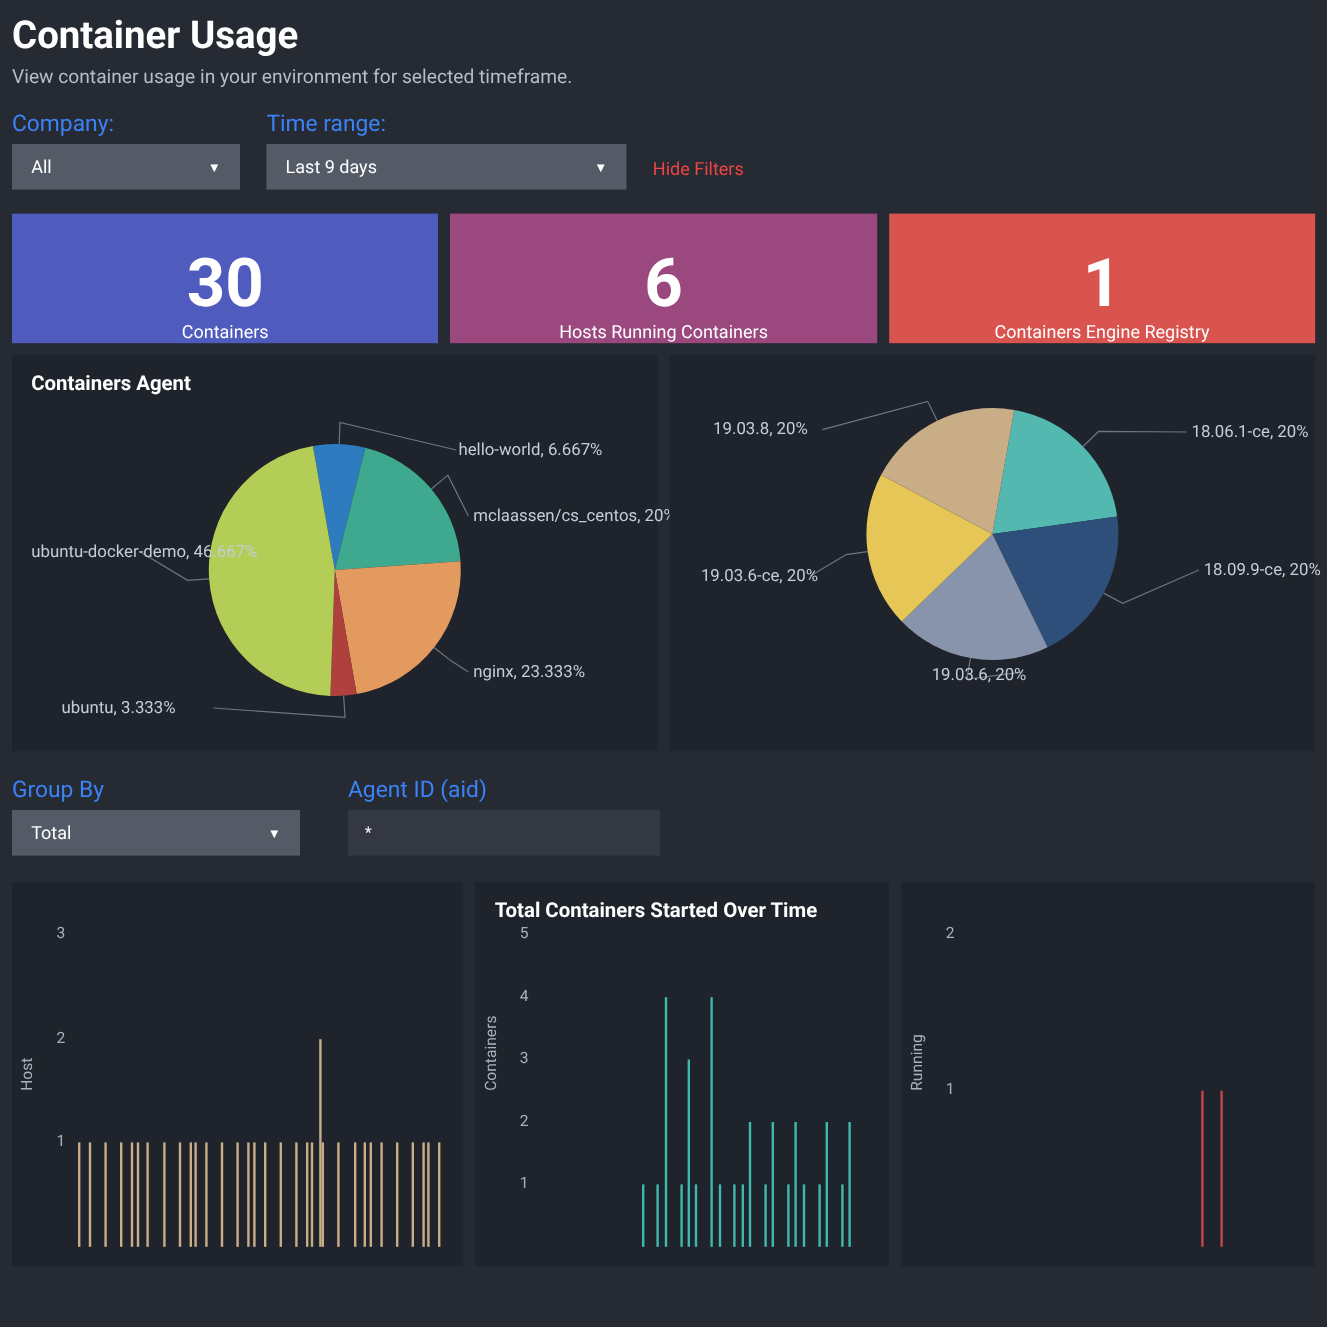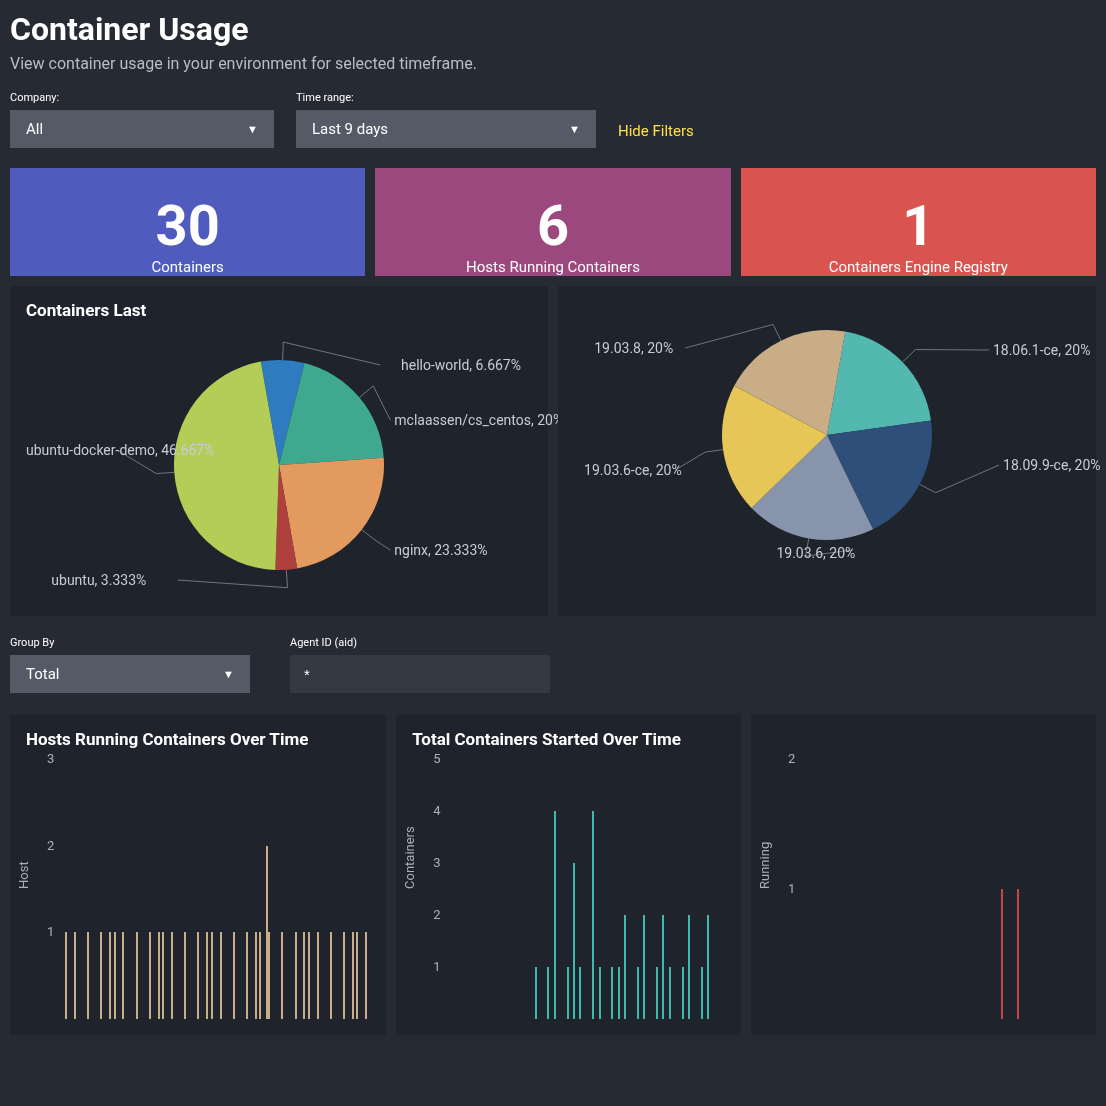--- a/index.html
+++ b/index.html
@@ -17,35 +17,35 @@
     font-size: 32px;
     font-weight: 700;
     margin-bottom: 6px;
   }
   .page-subtitle {
     color: #b6bdc7;
     font-size: 16px;
     margin-bottom: 18px;
   }
   .filter-row { display: flex; gap: 22px; align-items: flex-end; margin-bottom: 20px; }
-  .filter-label { color: #ffffff; font-size: 11px; margin-bottom: 6px; }
+  .filter-label { color: #3b82f6; font-size: 19px; margin-bottom: 6px; }
   .select {
     background: #555b66;
     color: #fff;
     height: 38px;
     display: flex;
     align-items: center;
     justify-content: space-between;
     padding: 0 16px;
     font-size: 15px;
     cursor: pointer;
   }
   .select .caret { margin-left: 20px; font-size: 11px; color:#fff; }
   .hide-filters {
-    color: #fde047;
+    color: #ef4444;
     font-size: 15px;
     cursor: pointer;
     padding-bottom: 8px;
   }
   .kpi-row { display: flex; gap: 10px; margin-bottom: 10px; }
   .kpi {
     flex: 1;
     height: 108px;
     display: flex;
     flex-direction: column;
@@ -85,21 +85,21 @@
 </style>
 </head>
 <body>
 
 <div class="page-title">Container Usage</div>
 <div class="page-subtitle">View container usage in your environment for selected timeframe.</div>
 
 <div class="filter-row">
   <div>
     <div class="filter-label">Company:</div>
-    <div class="select" style="width:264px">
+    <div class="select" style="width:190px">
       <span>All</span>
       <span class="caret">▼</span>
     </div>
   </div>
   <div>
     <div class="filter-label">Time range:</div>
     <div class="select" style="width:300px">
       <span>Last 9 days</span>
       <span class="caret">▼</span>
     </div>
@@ -117,35 +117,35 @@
       <div class="kpi-label">Hosts Running Containers</div>
     </div>
     <div class="kpi" style="background: rgb(217, 83, 79);">
       <div class="kpi-value">1</div>
       <div class="kpi-label">Containers Engine Registry</div>
     </div>
   </div>
 
 <div class="panel-row">
   <div class="panel pie-panel">
-    <div class="panel-title">Containers Last</div>
+    <div class="panel-title">Containers Agent</div>
     <div class="pie-wrap" id="pie-left">
         <svg width="506" height="270" class="pie-svg">
           <path d="M 253 135 L 234.7669413449723 31.595185933718156 A 105 105 0 0 1 278.4039328241415 33.11948077740031 Z" fill="#2e7bbf"></path>
           <polyline points="256.6655460411697,30.06400154274958 257.2939253625131,12.074973235792356 354.2,35" class="leader"></polyline>
           <path d="M 253 135 L 278.4039328241415 33.11948077740031 A 105 105 0 0 1 357.74437865680636 127.67776401639733 Z" fill="#3ea98e"></path>
           <polyline points="333.436080073634,67.50898561743243 347.2251223719712,55.9390974375637 364.32,90" class="leader"></polyline>
           <path d="M 253 135 L 357.74437865680636 127.67776401639733 A 105 105 0 0 1 271.23305865502766 238.40481406628186 Z" fill="#e39a5e"></path>
           <polyline points="335.7404521690203,199.64532136872762 349.92452968370947,210.7273764605095 364.32,220" class="leader"></polyline>
           <path d="M 253 135 L 271.23305865502766 238.40481406628186 A 105 105 0 0 1 249.33775062225712 239.9361135619917 Z" fill="#b0403d"></path>
           <polyline points="260.3255266216937,239.74414857028938 261.5813311854126,257.70028832519614 151.79999999999998,250" class="leader"></polyline>
           <path d="M 253 135 L 249.33775062225712 239.9361135619917 A 105 105 0 0 1 234.76694134497222 31.59518593371817 Z" fill="#b4cd56"></path>
           <polyline points="148.25585142971062,142.32552662169374 130.29971167480386,143.58133118541267 91.08,120" class="leader"></polyline>
         </svg>
-        <div class="slice-label" style="left: 375px; top: 27px;">hello-world, 6.667%</div>
+        <div class="slice-label" style="left: 356px; top: 27px;">hello-world, 6.667%</div>
         <div class="slice-label" style="left: 368.32px; top: 82px;">mclaassen/cs_centos, 20%</div>
         <div class="slice-label" style="left: 368.32px; top: 212px;">nginx, 23.333%</div>
         <div class="slice-label" style="left: 25.3px; top: 242px; text-align: center;">ubuntu, 3.333%</div>
         <div class="slice-label" style="left: 0px; top: 112px;">ubuntu-docker-demo, 46.667%</div>
       </div>
   </div>
   <div class="panel pie-panel">
     <div class="pie-wrap" id="pie-right">
         <svg width="506" height="270" class="pie-svg">
           <path d="M 253 135 L 271.23305865502766 31.595185933718156 A 105 105 0 0 1 356.9781472178649 120.3868243991931 Z" fill="#53b8b0"></path>
@@ -177,21 +177,20 @@
     </div>
   </div>
   <div>
     <div class="filter-label">Agent ID (aid)</div>
     <input class="text-input" value="*" style="">
   </div>
 </div>
 
 <div class="chart-row">
   <div class="chart-panel" style="flex:1.1" id="chart-hosts">
-    <div class="panel-title">Hosts Running Containers Over Time</div>
   <div class="ytick" style="left: 37px; top: 209.333px;">1</div>
       <div class="ytick" style="left: 37px; top: 122.667px;">2</div>
       <div class="ytick" style="left: 37px; top: 36px;">3</div>
       <div class="axis-label" style="left: 6px; top: 174px; transform: rotate(-90deg); transform-origin: left top;">Host</div>
       <div class="bar-area" style="left: 55px; top: 44px; width: 309px; height: 260px;">
         <div class="bar" style="left: 0px; height: 86.6667px; background: rgb(201, 173, 135);"></div>
         <div class="bar" style="left: 8.82857px; height: 86.6667px; background: rgb(201, 173, 135);"></div>
         <div class="bar" style="left: 22.0714px; height: 86.6667px; background: rgb(201, 173, 135);"></div>
         <div class="bar" style="left: 35.3143px; height: 86.6667px; background: rgb(201, 173, 135);"></div>
         <div class="bar" style="left: 44.1429px; height: 86.6667px; background: rgb(201, 173, 135);"></div>

